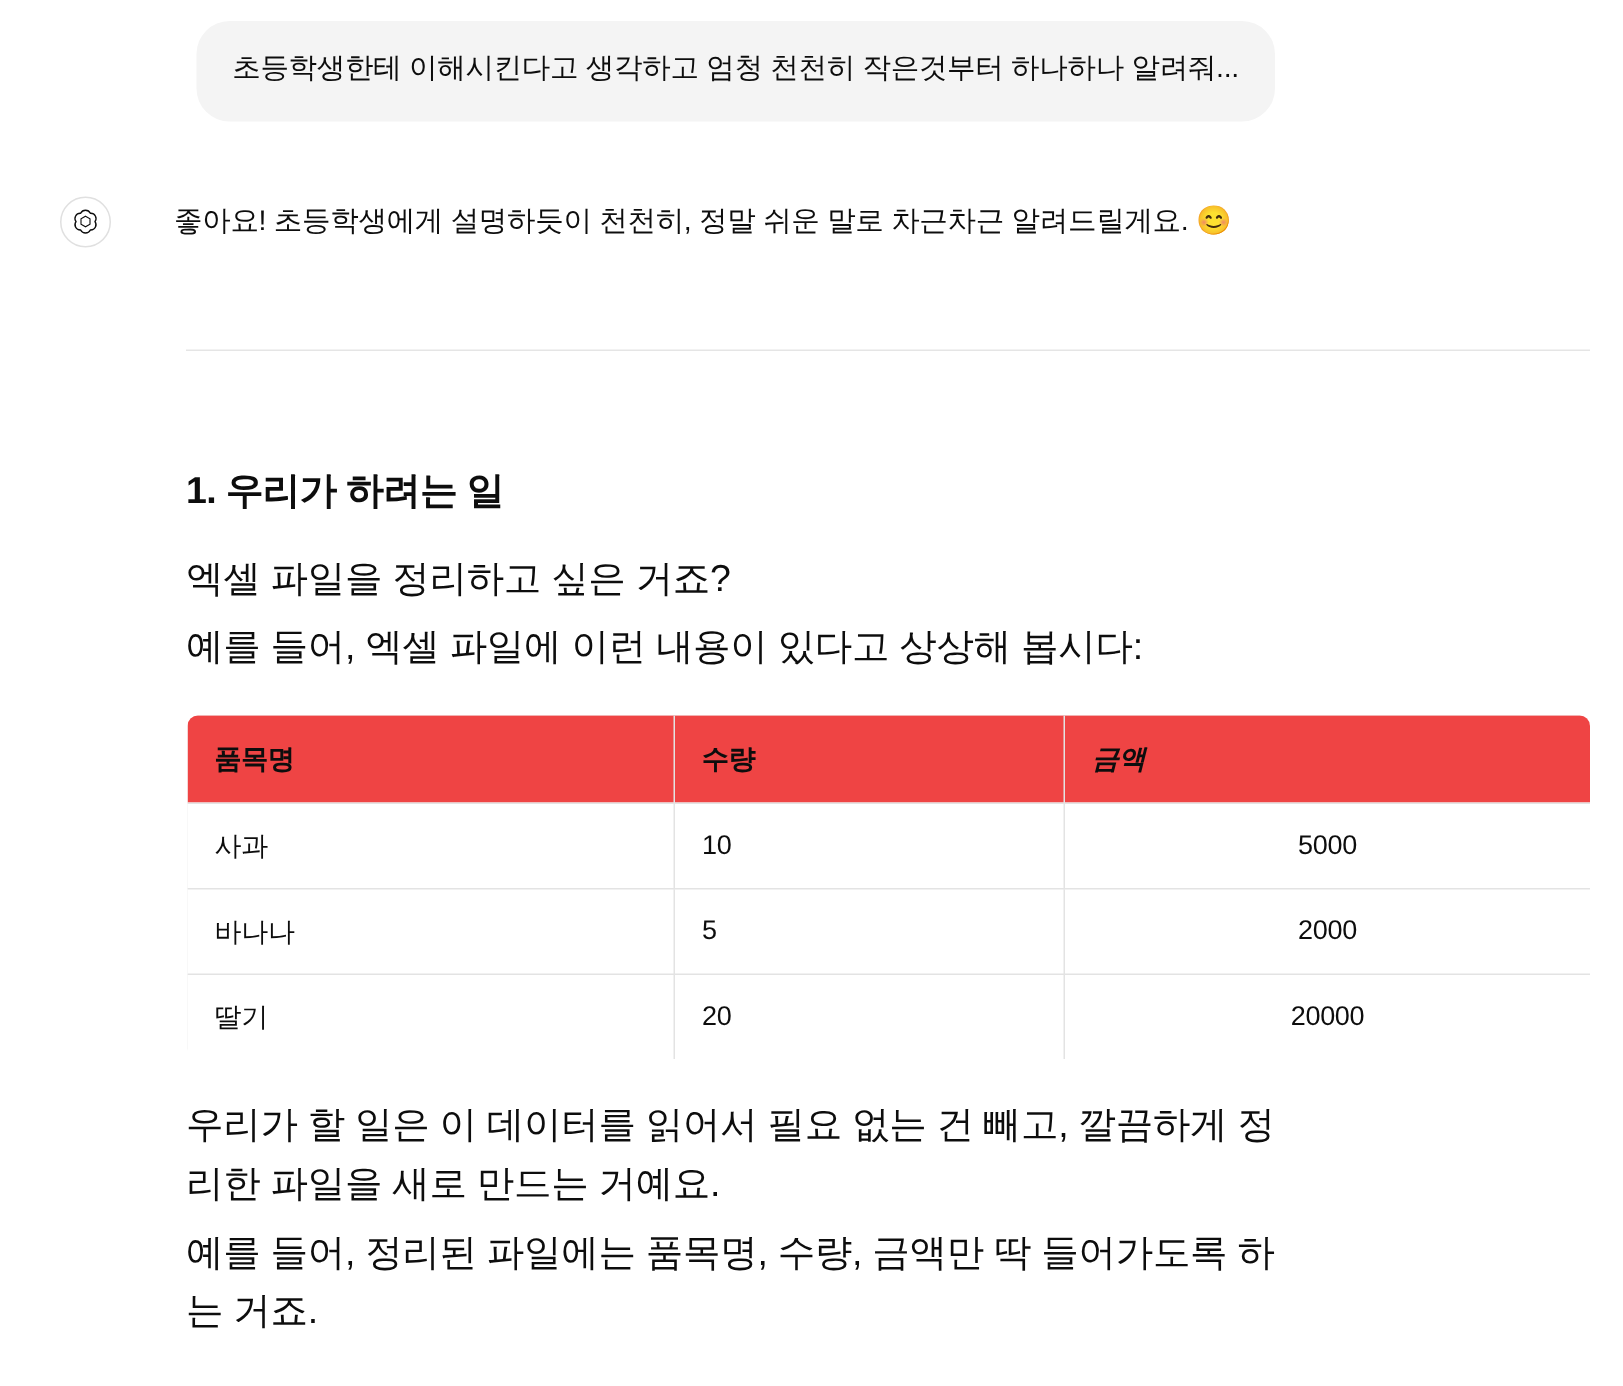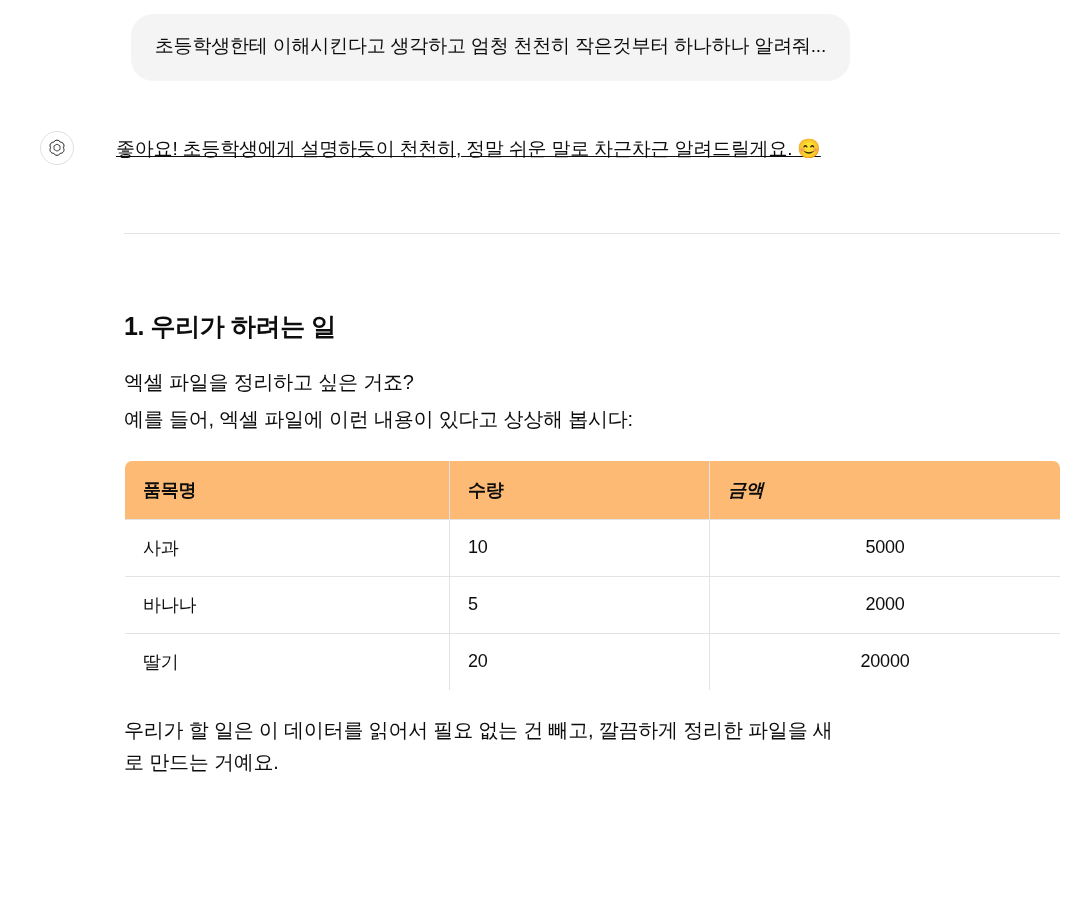--- a/index.html
+++ b/index.html
@@ -34,23 +34,22 @@
     padding: 17px 24px 19px 24px;
     font-size: 19px;
     line-height: 1.62;
     color: #0d0d0d;
     letter-spacing: -0.2px;
   }
 
   
   .assistant-row {
     display: flex;
-    align-items: flex-end;
+    align-items: center;
     padding: 48px 0 0 40px;
-    text-decoration: underline;
   }
   .avatar {
     flex: 0 0 auto;
     width: 32px;
     height: 32px;
     border-radius: 50%;
     border: 1px solid #e0e0e0;
     display: flex;
     align-items: center;
     justify-content: center;
@@ -76,21 +75,21 @@
     width: 936px;
   }
   h2.section-title {
     font-size: 25px;
     font-weight: bold;
     letter-spacing: -0.4px;
     margin: 76px 0 0 0;
     color: #0d0d0d;
   }
   p.para {
-    font-size: 20px;
+    font-size: 25px;
     line-height: 1.58;
     letter-spacing: -0.2px;
     margin: 24px 0 0 0;
     color: #0d0d0d;
   }
   p.para.tight {
     margin-top: 6px;
   }
 
   
@@ -98,21 +97,21 @@
     border-collapse: collapse;
     width: 936px;
     margin-top: 24px;
     font-size: 18px;
     table-layout: fixed;
     border: 1px solid #e3e3e3;
     border-radius: 8px;
     overflow: hidden;
   }
   table.data-table th {
-    background: #fdba74;
+    background: #ef4444;
     text-align: left;
     font-weight: bold;
     padding: 17px 18px;
     border-bottom: 1px solid #e3e3e3;
     border-right: 1px solid #e3e3e3;
     color: #0d0d0d;
     letter-spacing: -0.2px;
   }
   table.data-table th:last-child { border-right: none; font-style: italic; }
   table.data-table td {
@@ -182,15 +181,16 @@
         </tr>
         <tr>
           <td>딸기</td>
           <td>20</td>
           <td>20000</td>
         </tr>
       </tbody>
     </table>
 
     <p class="para">우리가 할 일은 이 데이터를 읽어서 필요 없는 건 빼고, 깔끔하게 정리한 파일을 새로 만드는 거예요.</p>
+    <p class="para tight">예를 들어, 정리된 파일에는 품목명, 수량, 금액만 딱 들어가도록 하는 거죠.</p>
 
   </div>
 </div>
 
 </body></html>

